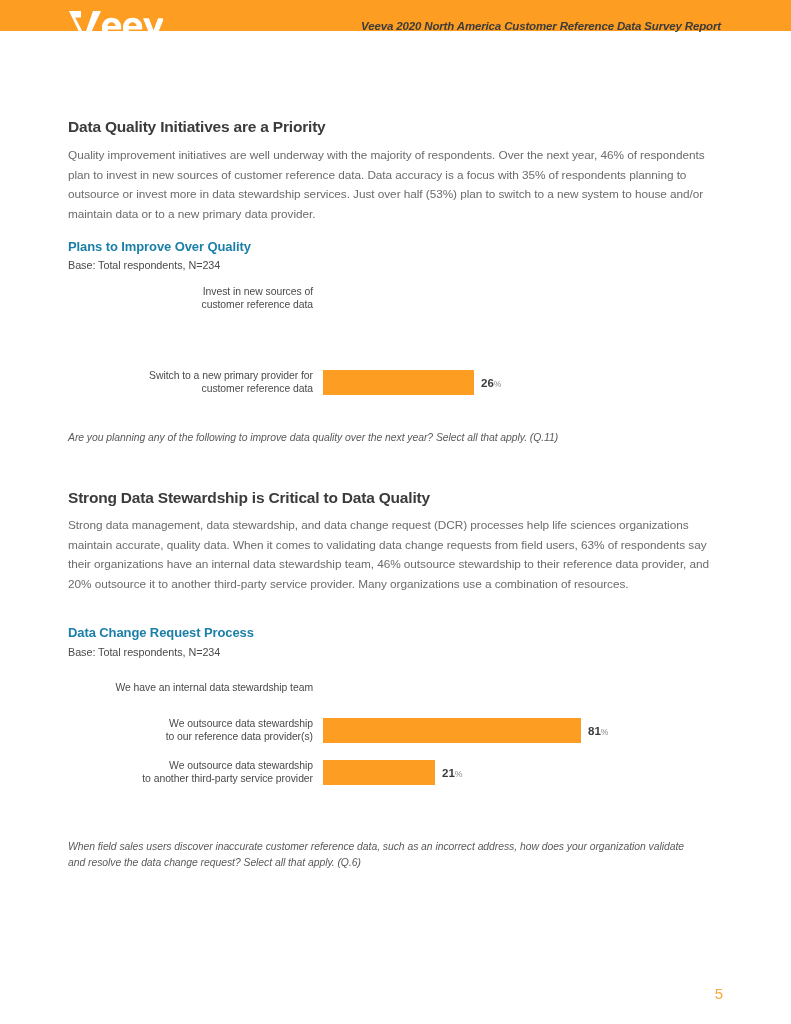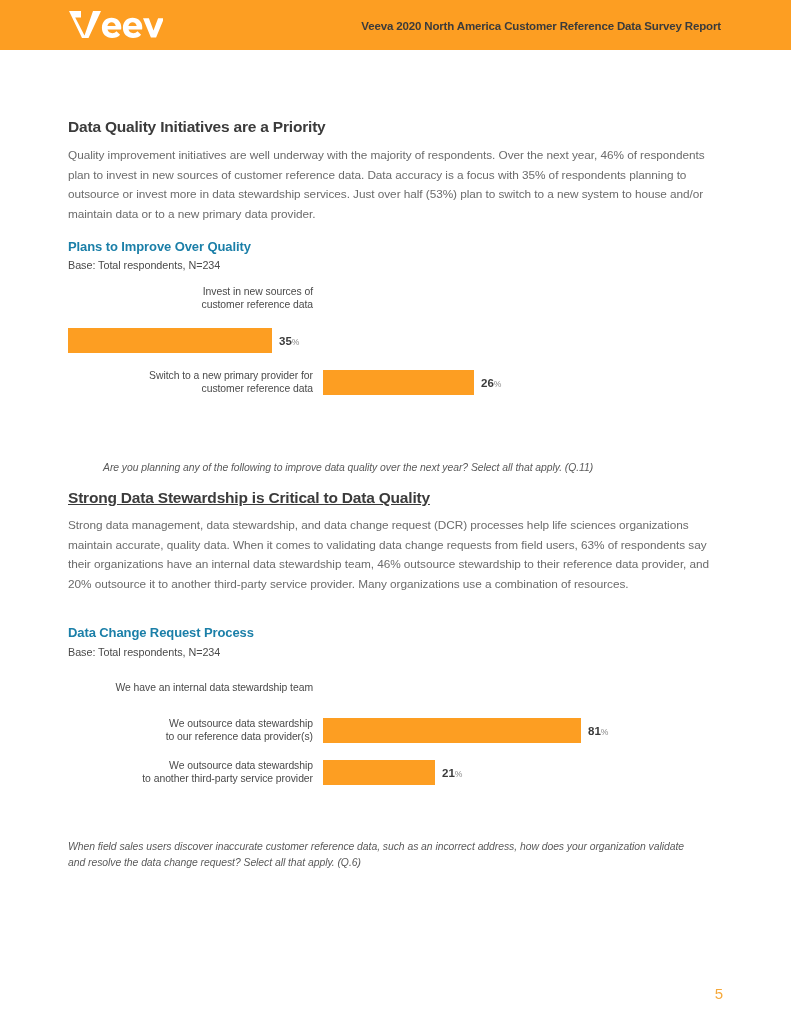--- a/index.html
+++ b/index.html
@@ -13,24 +13,25 @@
     font-family: "Liberation Sans", sans-serif;
     position: relative;
     overflow: hidden;
   }
 
   
   .header-band {
     position: absolute;
     top: 0; left: 0;
     width: 791px;
-    height: 50px;
+    height: 31px;
     background: #FD9E22;
     display: flex;
     align-items: center;
+    font-style: italic;
   }
   .logo {
     position: absolute;
     left: 67px;
     top: 8px;
     height: 30px;
     display: flex;
     align-items: center;
   }
   .logo svg { display: block; }
@@ -194,50 +195,44 @@
       <div class="chart" style="position:absolute; top:239px; left:0; width:655px;">
 
         <div class="bar-row">
           <div class="bar-label">
             <span>Invest in new sources of</span><br>
             <span>customer reference data</span>
           </div>
         </div>
 
         <div class="bar-row">
-          <div class="bar-track">
-            <div class="bar-fill" style="width:204px;"></div>
-            <div class="bar-value">
-              <span>35</span><span class="pct">%</span>
-            </div>
-          </div>
         </div>
 
 
         <div class="bar-row">
           <div class="bar-label">
             <span>Switch to a new primary provider for</span><br>
             <span>customer reference data</span>
           </div>
           <div class="bar-track">
             <div class="bar-fill" style="width:151px;"></div>
             <div class="bar-value">
               <span>26</span><span class="pct">%</span>
             </div>
           </div>
         </div>
 
       </div>
 
-      <p class="footnote" style="position:absolute; top:413px; left:0; width:640px;margin-left:35px;">Are you planning any of the following to improve data quality over the next year? Select all that apply. (Q.11)</p>
+      <p class="footnote" style="position:absolute; top:383px; left:0; width:640px;">Are you planning any of the following to improve data quality over the next year? Select all that apply. (Q.11)</p>
     </div>
 
     <div style="position:relative;">
 
-      <h2 class="section-title" style="position:absolute; top:442px; left:0;text-decoration:underline;">Strong Data Stewardship is Critical to Data Quality</h2>
+      <h2 class="section-title" style="position:absolute; top:442px; left:0;">Strong Data Stewardship is Critical to Data Quality</h2>
 
       <p class="body-text" style="position:absolute; top:469px; left:0; width:652px;">Strong data management, data stewardship, and data change request (DCR) processes help life sciences organizations maintain accurate, quality data. When it comes to validating data change requests from field users, 63% of respondents say their organizations have an internal data stewardship team, 46% outsource stewardship to their reference data provider, and 20% outsource it to another third-party service provider. Many organizations use a combination of resources.</p>
 
       <h3 class="chart-title" style="position:absolute; top:578px; left:0;">Data Change Request Process</h3>
 
       <div class="chart-base" style="position:absolute; top:599px; left:0;">Base: Total respondents, N=234</div>
 
       <div class="chart" style="position:absolute; top:629px; left:0; width:655px;">
 
         <div class="bar-row">

